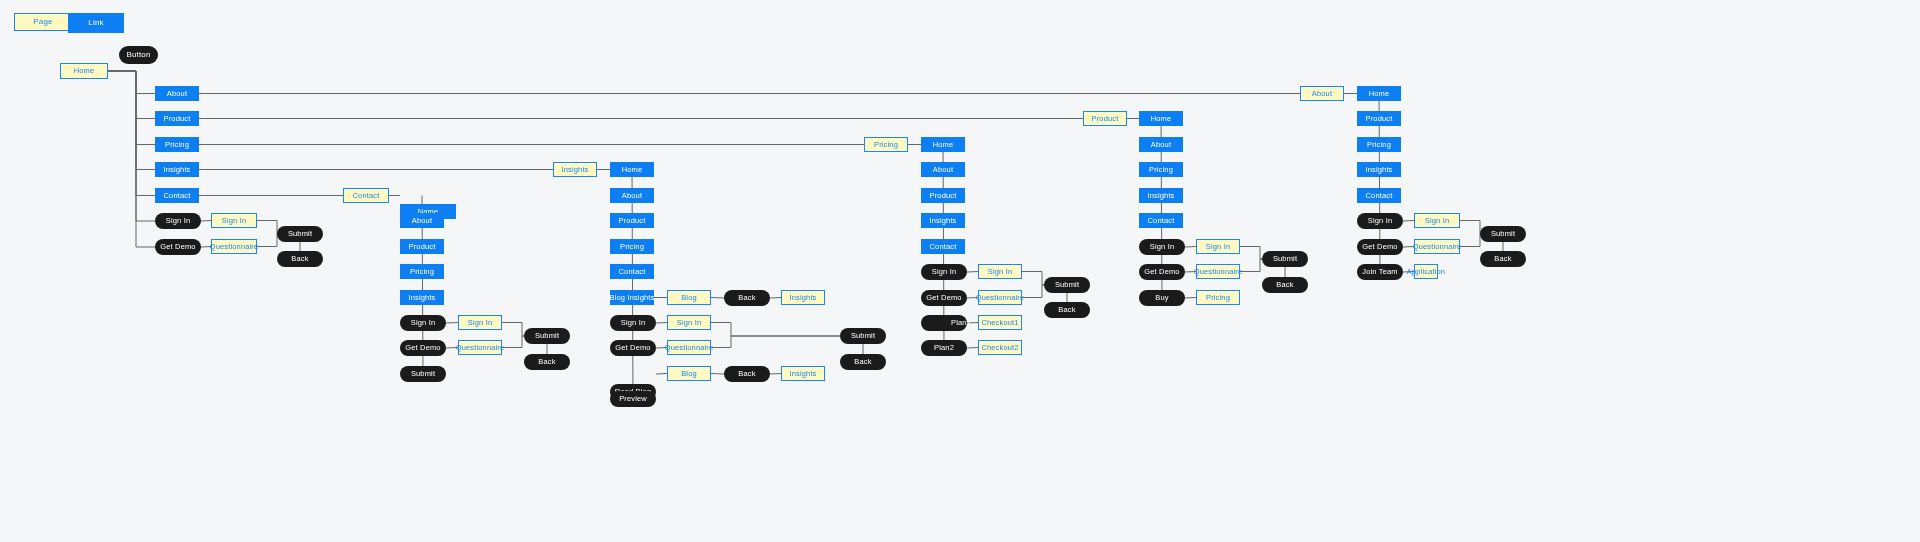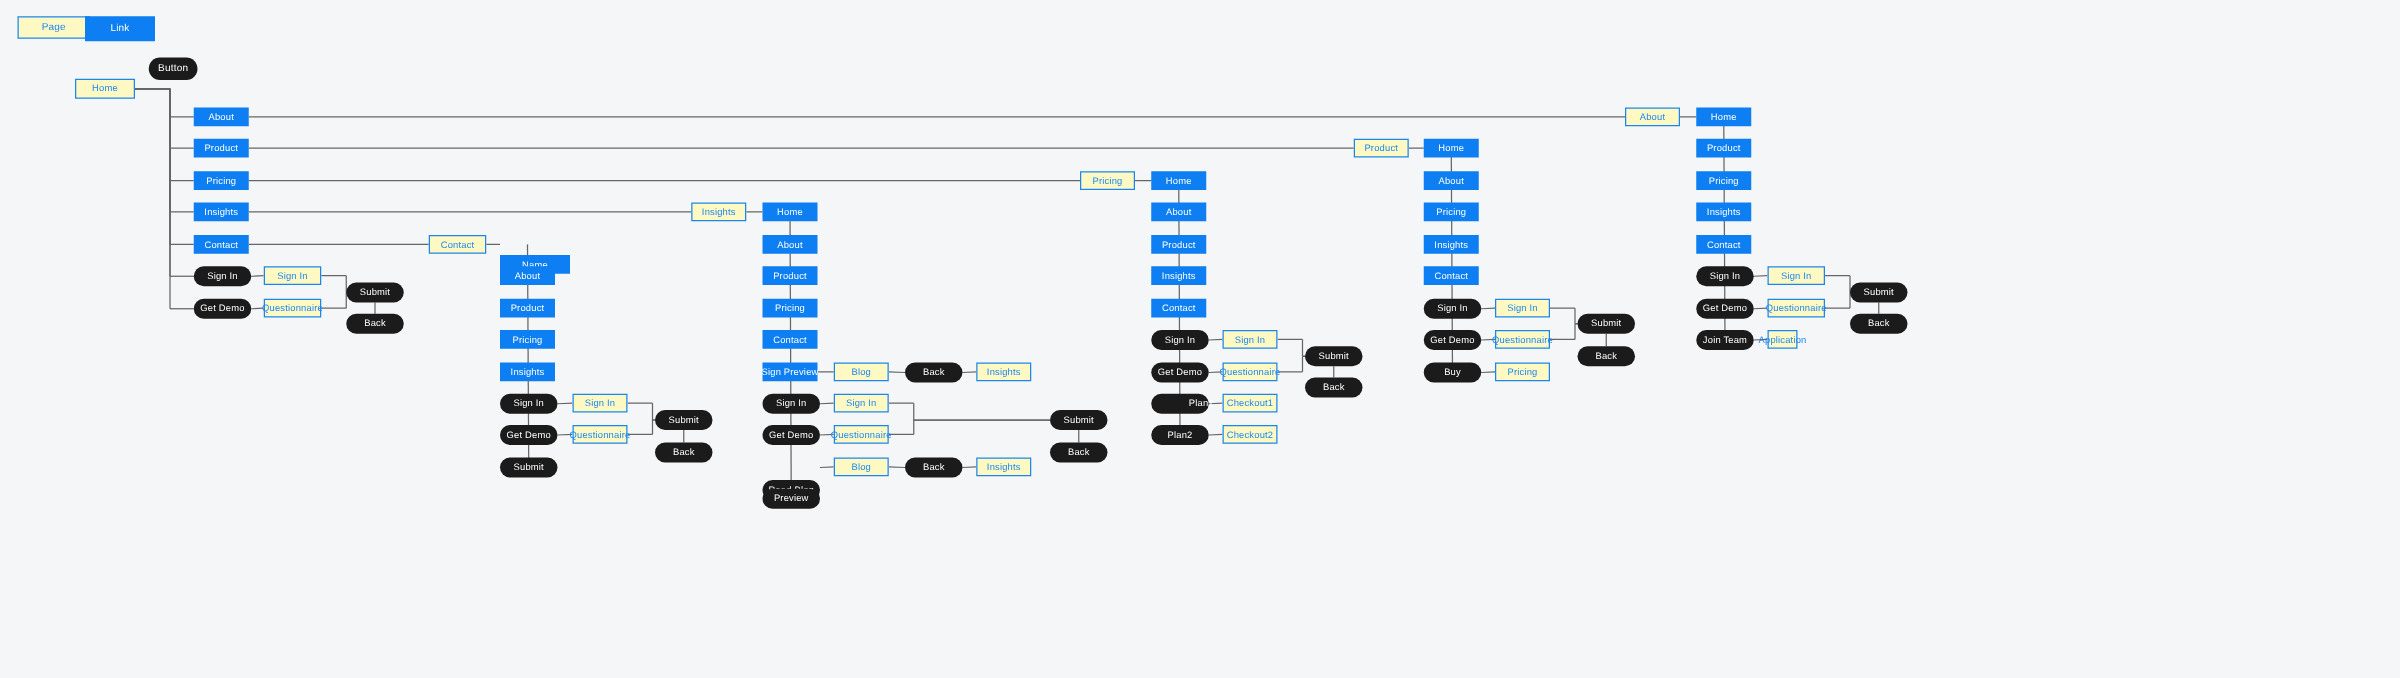--- a/index.html
+++ b/index.html
@@ -191,21 +191,21 @@
       <div class="node page" style="left: 458px; top: 315px; width: 44px; height: 15px;">Sign In</div>
       <div class="node page" style="left: 458px; top: 340px; width: 44px; height: 15px;">Questionnaire</div>
       <div class="node button" style="left: 524px; top: 328px; width: 46px; height: 16px;">Submit</div>
       <div class="node button" style="left: 524px; top: 354px; width: 46px; height: 16px;">Back</div>
       <div class="node page" style="left: 553px; top: 162px; width: 44px; height: 15px;">Insights</div>
       <div class="node link" style="left: 610px; top: 162px; width: 44px; height: 15px;">Home</div>
       <div class="node link" style="left: 610px; top: 188px; width: 44px; height: 15px;">About</div>
       <div class="node link" style="left: 610px; top: 213px; width: 44px; height: 15px;">Product</div>
       <div class="node link" style="left: 610px; top: 239px; width: 44px; height: 15px;">Pricing</div>
       <div class="node link" style="left: 610px; top: 264px; width: 44px; height: 15px;">Contact</div>
-      <div class="node link" style="left: 610px; top: 290px; width: 44px; height: 15px;">Sign Preview</div>
+      <div class="node link" style="left: 610px; top: 290px; width: 44px; height: 15px;">Blog Insights</div>
       <div class="node button" style="left: 610px; top: 315px; width: 46px; height: 16px;">Sign In</div>
       <div class="node button" style="left: 610px; top: 340px; width: 46px; height: 16px;">Get Demo</div>
       <div class="node button" style="left: 610px; top: 384px; width: 46px; height: 16px;">Read Blog</div>
       <div class="node button" style="left: 610px; top: 391px; width: 46px; height: 16px;">Preview</div>
       <div class="node page" style="left: 667px; top: 290px; width: 44px; height: 15px;">Blog</div>
       <div class="node button" style="left: 724px; top: 290px; width: 46px; height: 16px;">Back</div>
       <div class="node page" style="left: 781px; top: 290px; width: 44px; height: 15px;">Insights</div>
       <div class="node page" style="left: 667px; top: 315px; width: 44px; height: 15px;">Sign In</div>
       <div class="node page" style="left: 667px; top: 340px; width: 44px; height: 15px;">Questionnaire</div>
       <div class="node page" style="left: 667px; top: 366px; width: 44px; height: 15px;">Blog</div>

